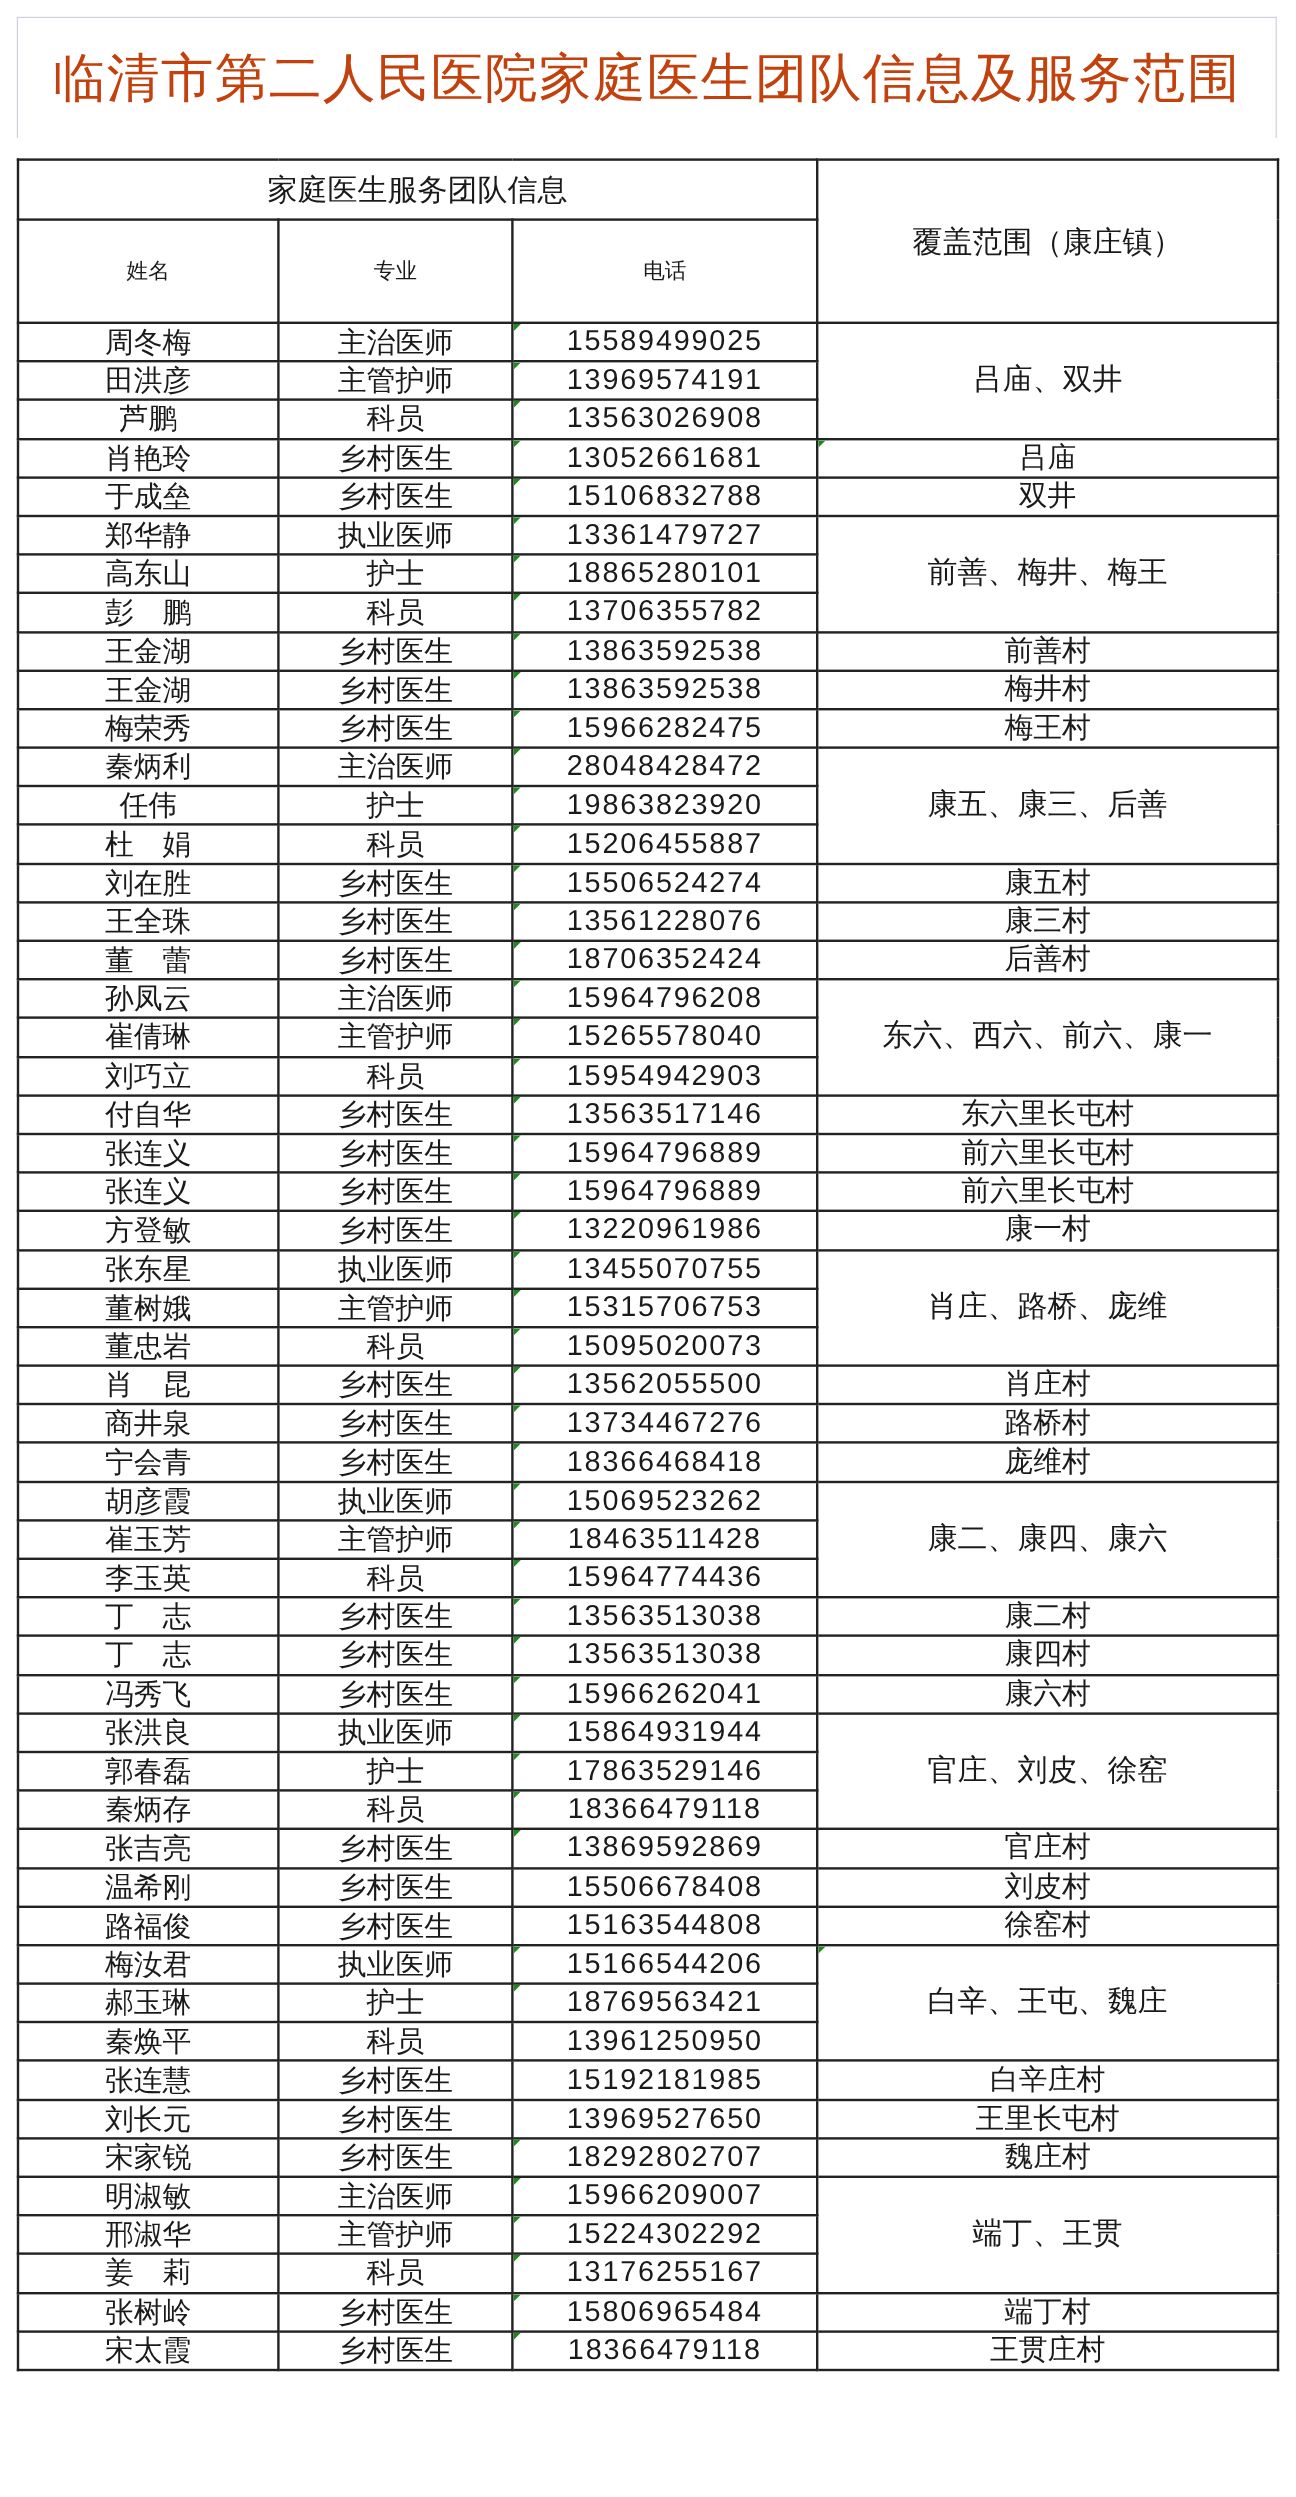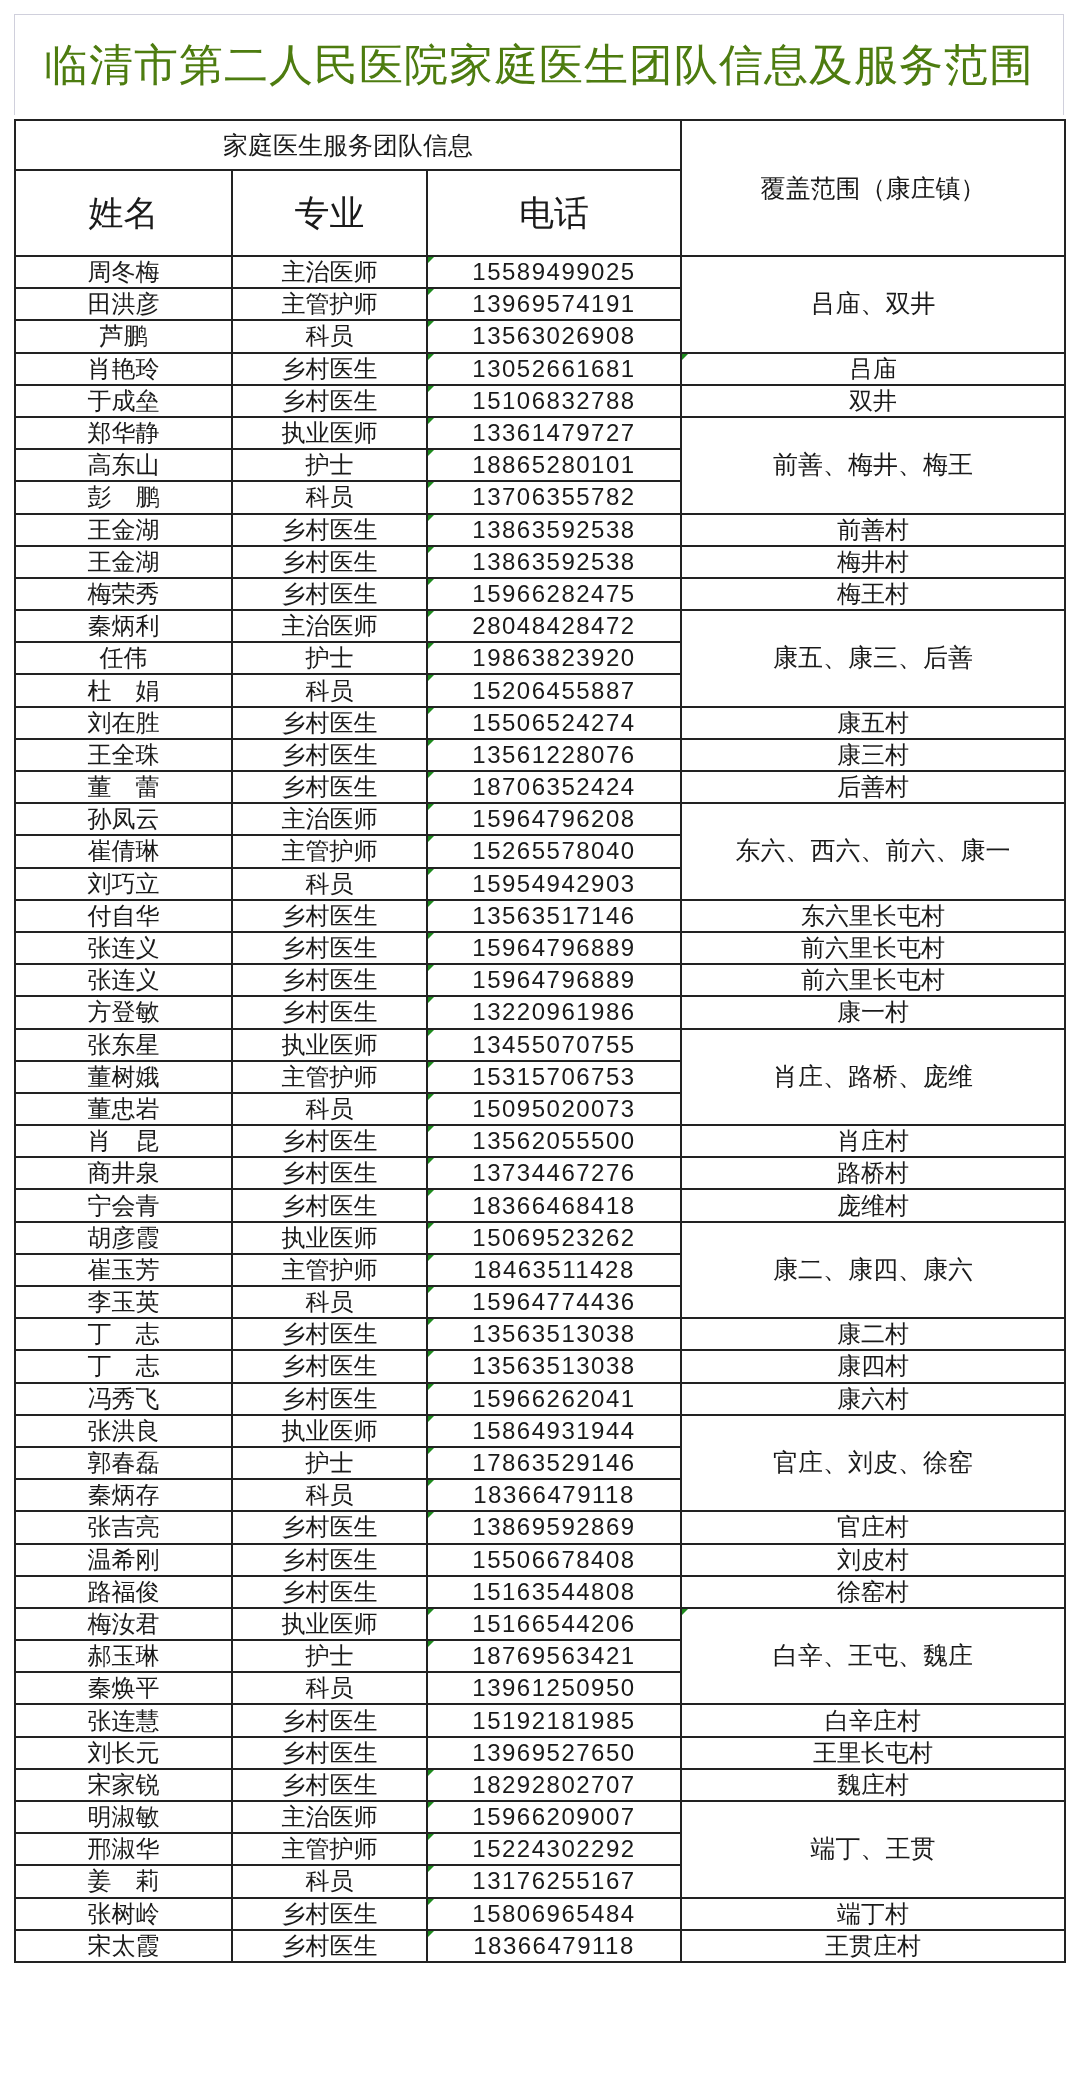--- a/index.html
+++ b/index.html
@@ -1,27 +1,27 @@
 <!DOCTYPE html>
 <html><head>
 <meta charset="utf-8">
 <style>
   html, body { margin:0; padding:0; background:#ffffff; }
   body { width:1080px; height:2081px; position:relative; overflow:hidden;
          font-family: "DejaVu Serif", "Liberation Serif", serif; color:#1a1a1a; }
   .title-frame { position:absolute; left:14px; top:14px; width:1050px; height:101px;
                  border:1px solid #d0d0dc; border-bottom:none; box-sizing:border-box;
                  display:flex; align-items:center; justify-content:center; }
-  .title { font-size:44px; letter-spacing:1px; font-family:"DejaVu Sans", sans-serif; font-weight:normal; color:#4d7c0f; }
-  table.roster { position:absolute; left:14px; top:119px; width:1050px; border-collapse:collapse;
+  .title { font-size:44px; letter-spacing:1px; font-family:"DejaVu Sans", sans-serif; font-weight:normal; color:#c2410c; }
+  table.roster { position:absolute; left:14px; top:132px; width:1050px; border-collapse:collapse;
                  table-layout:fixed; }
   table.roster td, table.roster th { border:2px solid #222; padding:0; text-align:center;
                  vertical-align:middle; font-weight:normal; overflow:hidden; white-space:nowrap; }
   th.group { height:48px; font-size:25px; font-family:"DejaVu Sans", sans-serif; }
-  th.colhead { height:84px; font-size:35px; font-family:"DejaVu Sans", sans-serif; }
+  th.colhead { height:84px; font-size:18px; font-family:"DejaVu Sans", sans-serif; }
   th.coverage-head { font-size:25px; font-family:Liberation Serif, serif; padding-bottom:20px; }
   tr.data td { height:30.2px; font-size:24px; line-height:30px; }
   td.name, td.role { font-family:"DejaVu Sans", sans-serif; }
   td.phone { font-family:Liberation Sans, sans-serif; font-size:25px; letter-spacing:1.5px; position:relative; }
   td.cov { font-family:Liberation Serif, serif; font-size:24px; position:relative; }
   td.cov.group-cov { font-size:25px; }
   .marker { position:absolute; left:0; top:0; width:0; height:0;
             border-top:6px solid #1d8a1d; border-right:6px solid transparent; }
 </style>
 </head>

